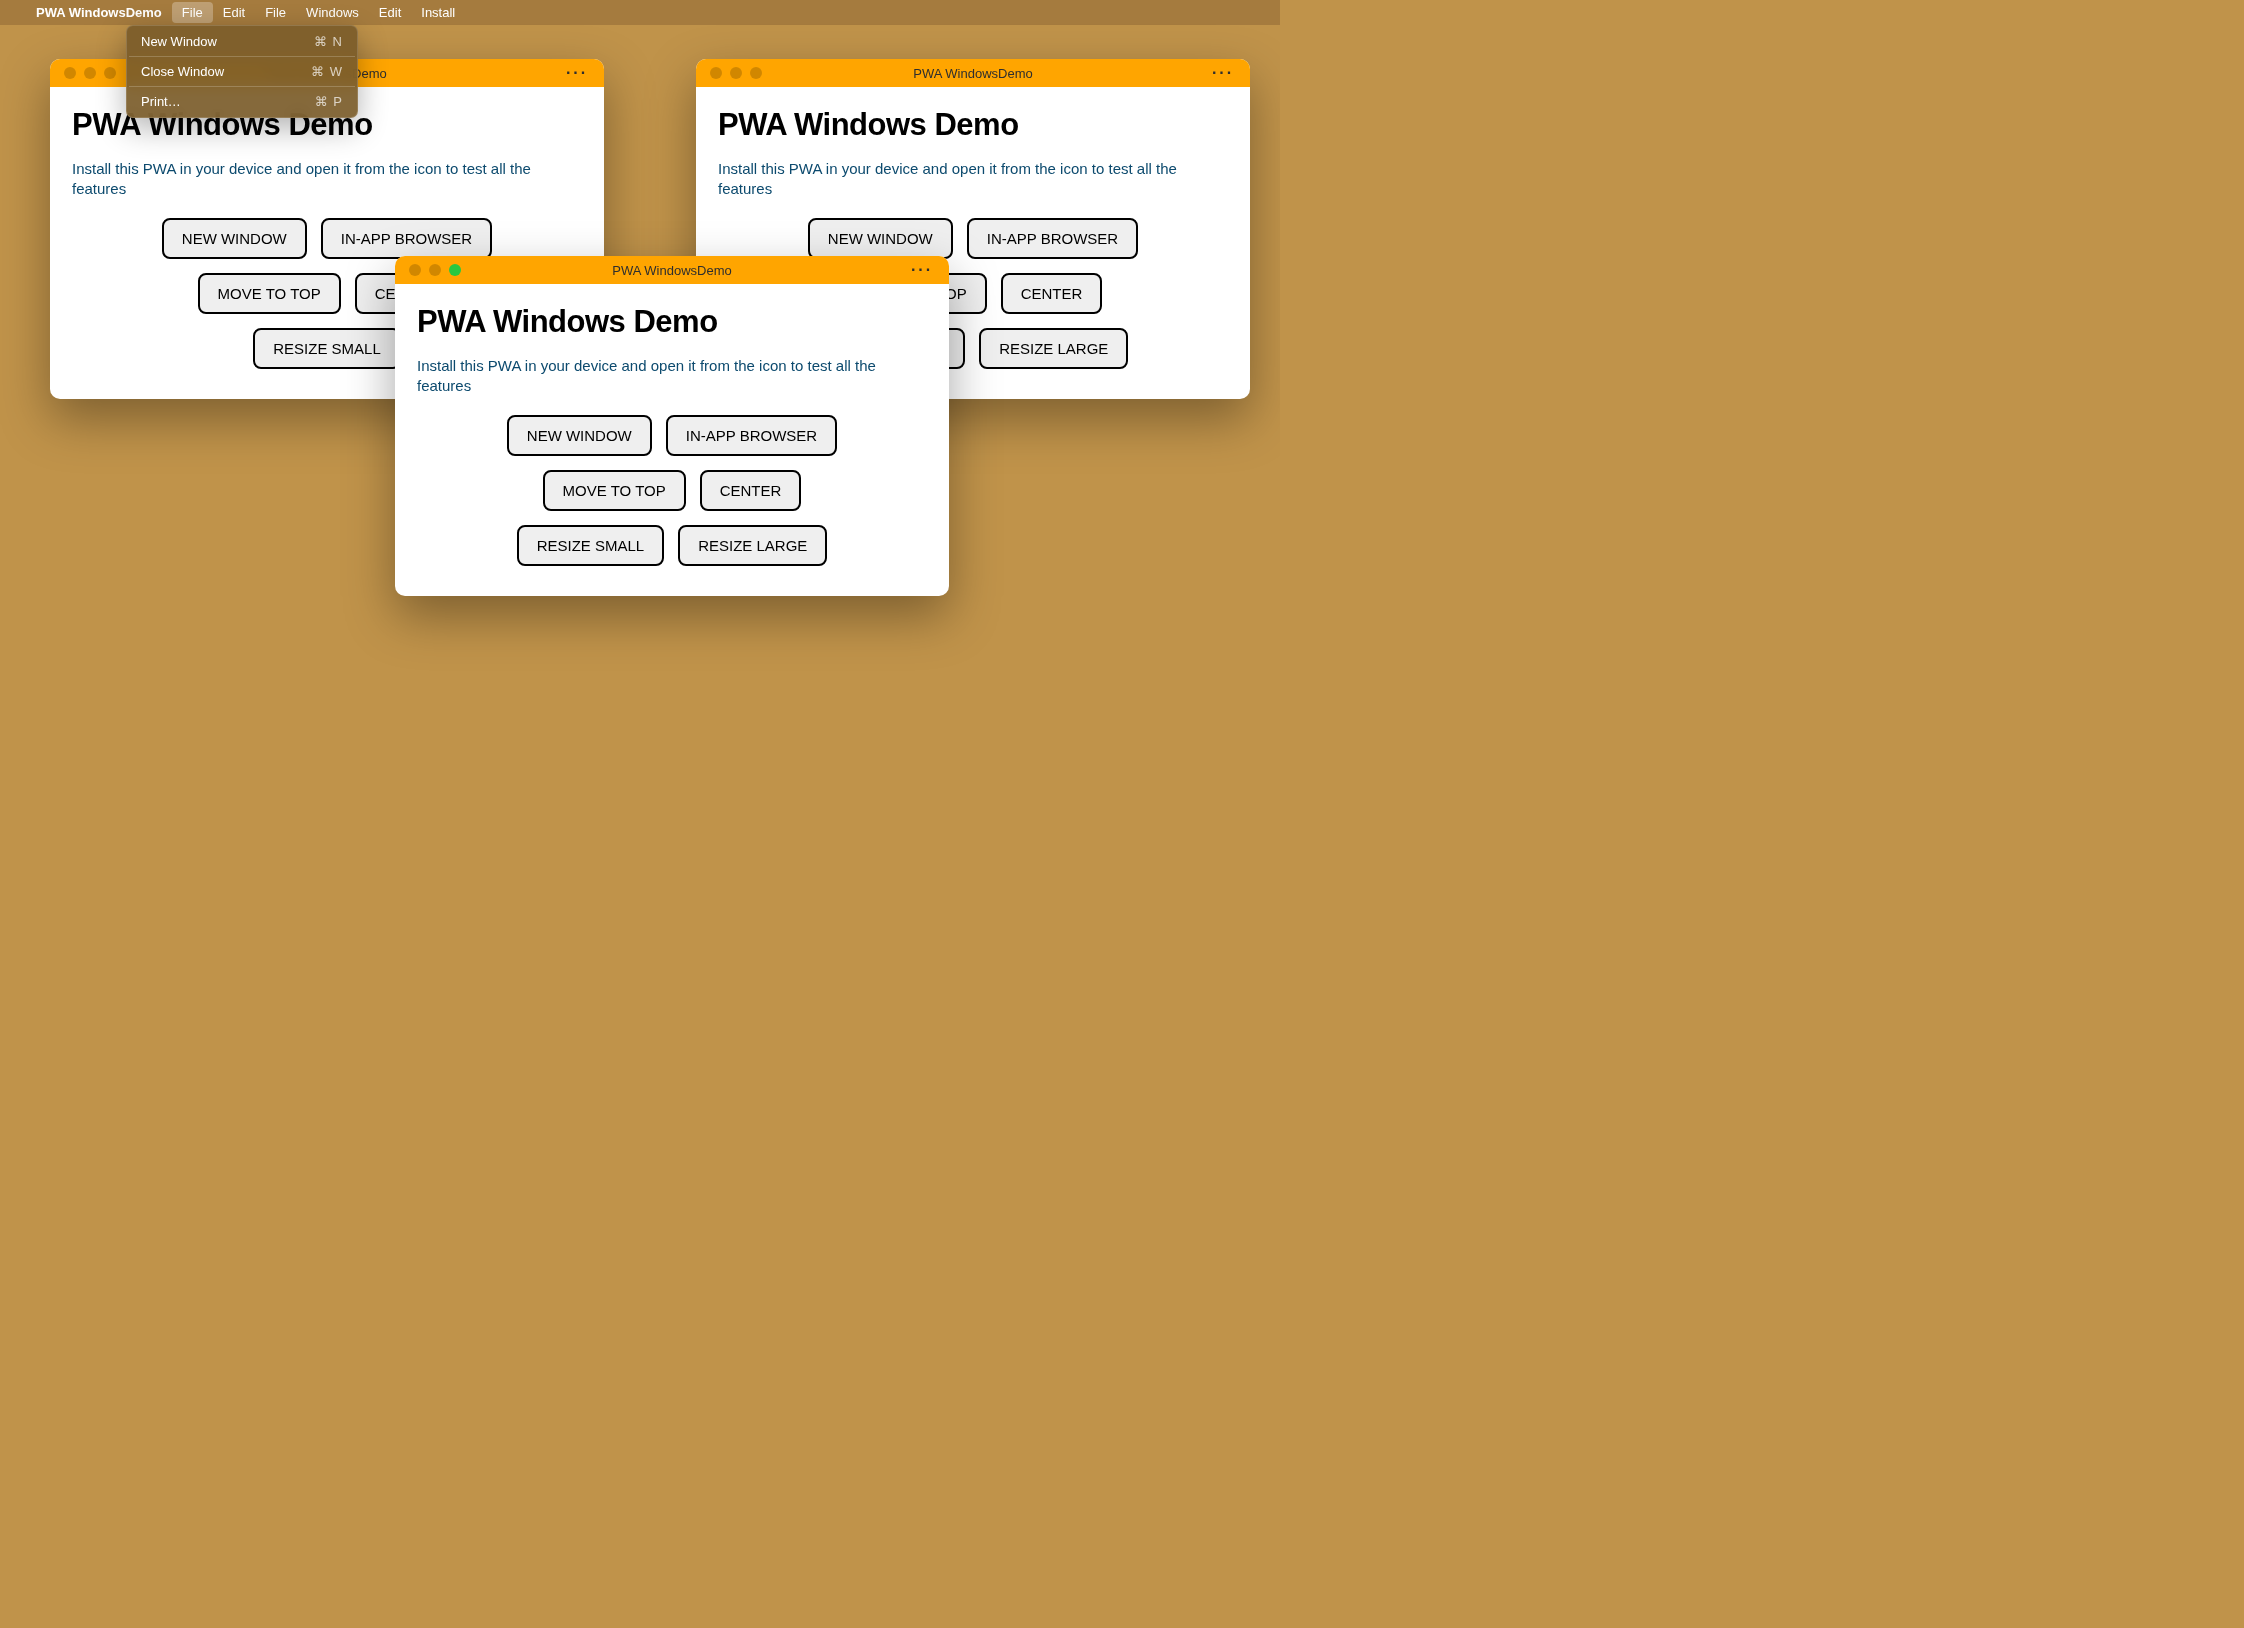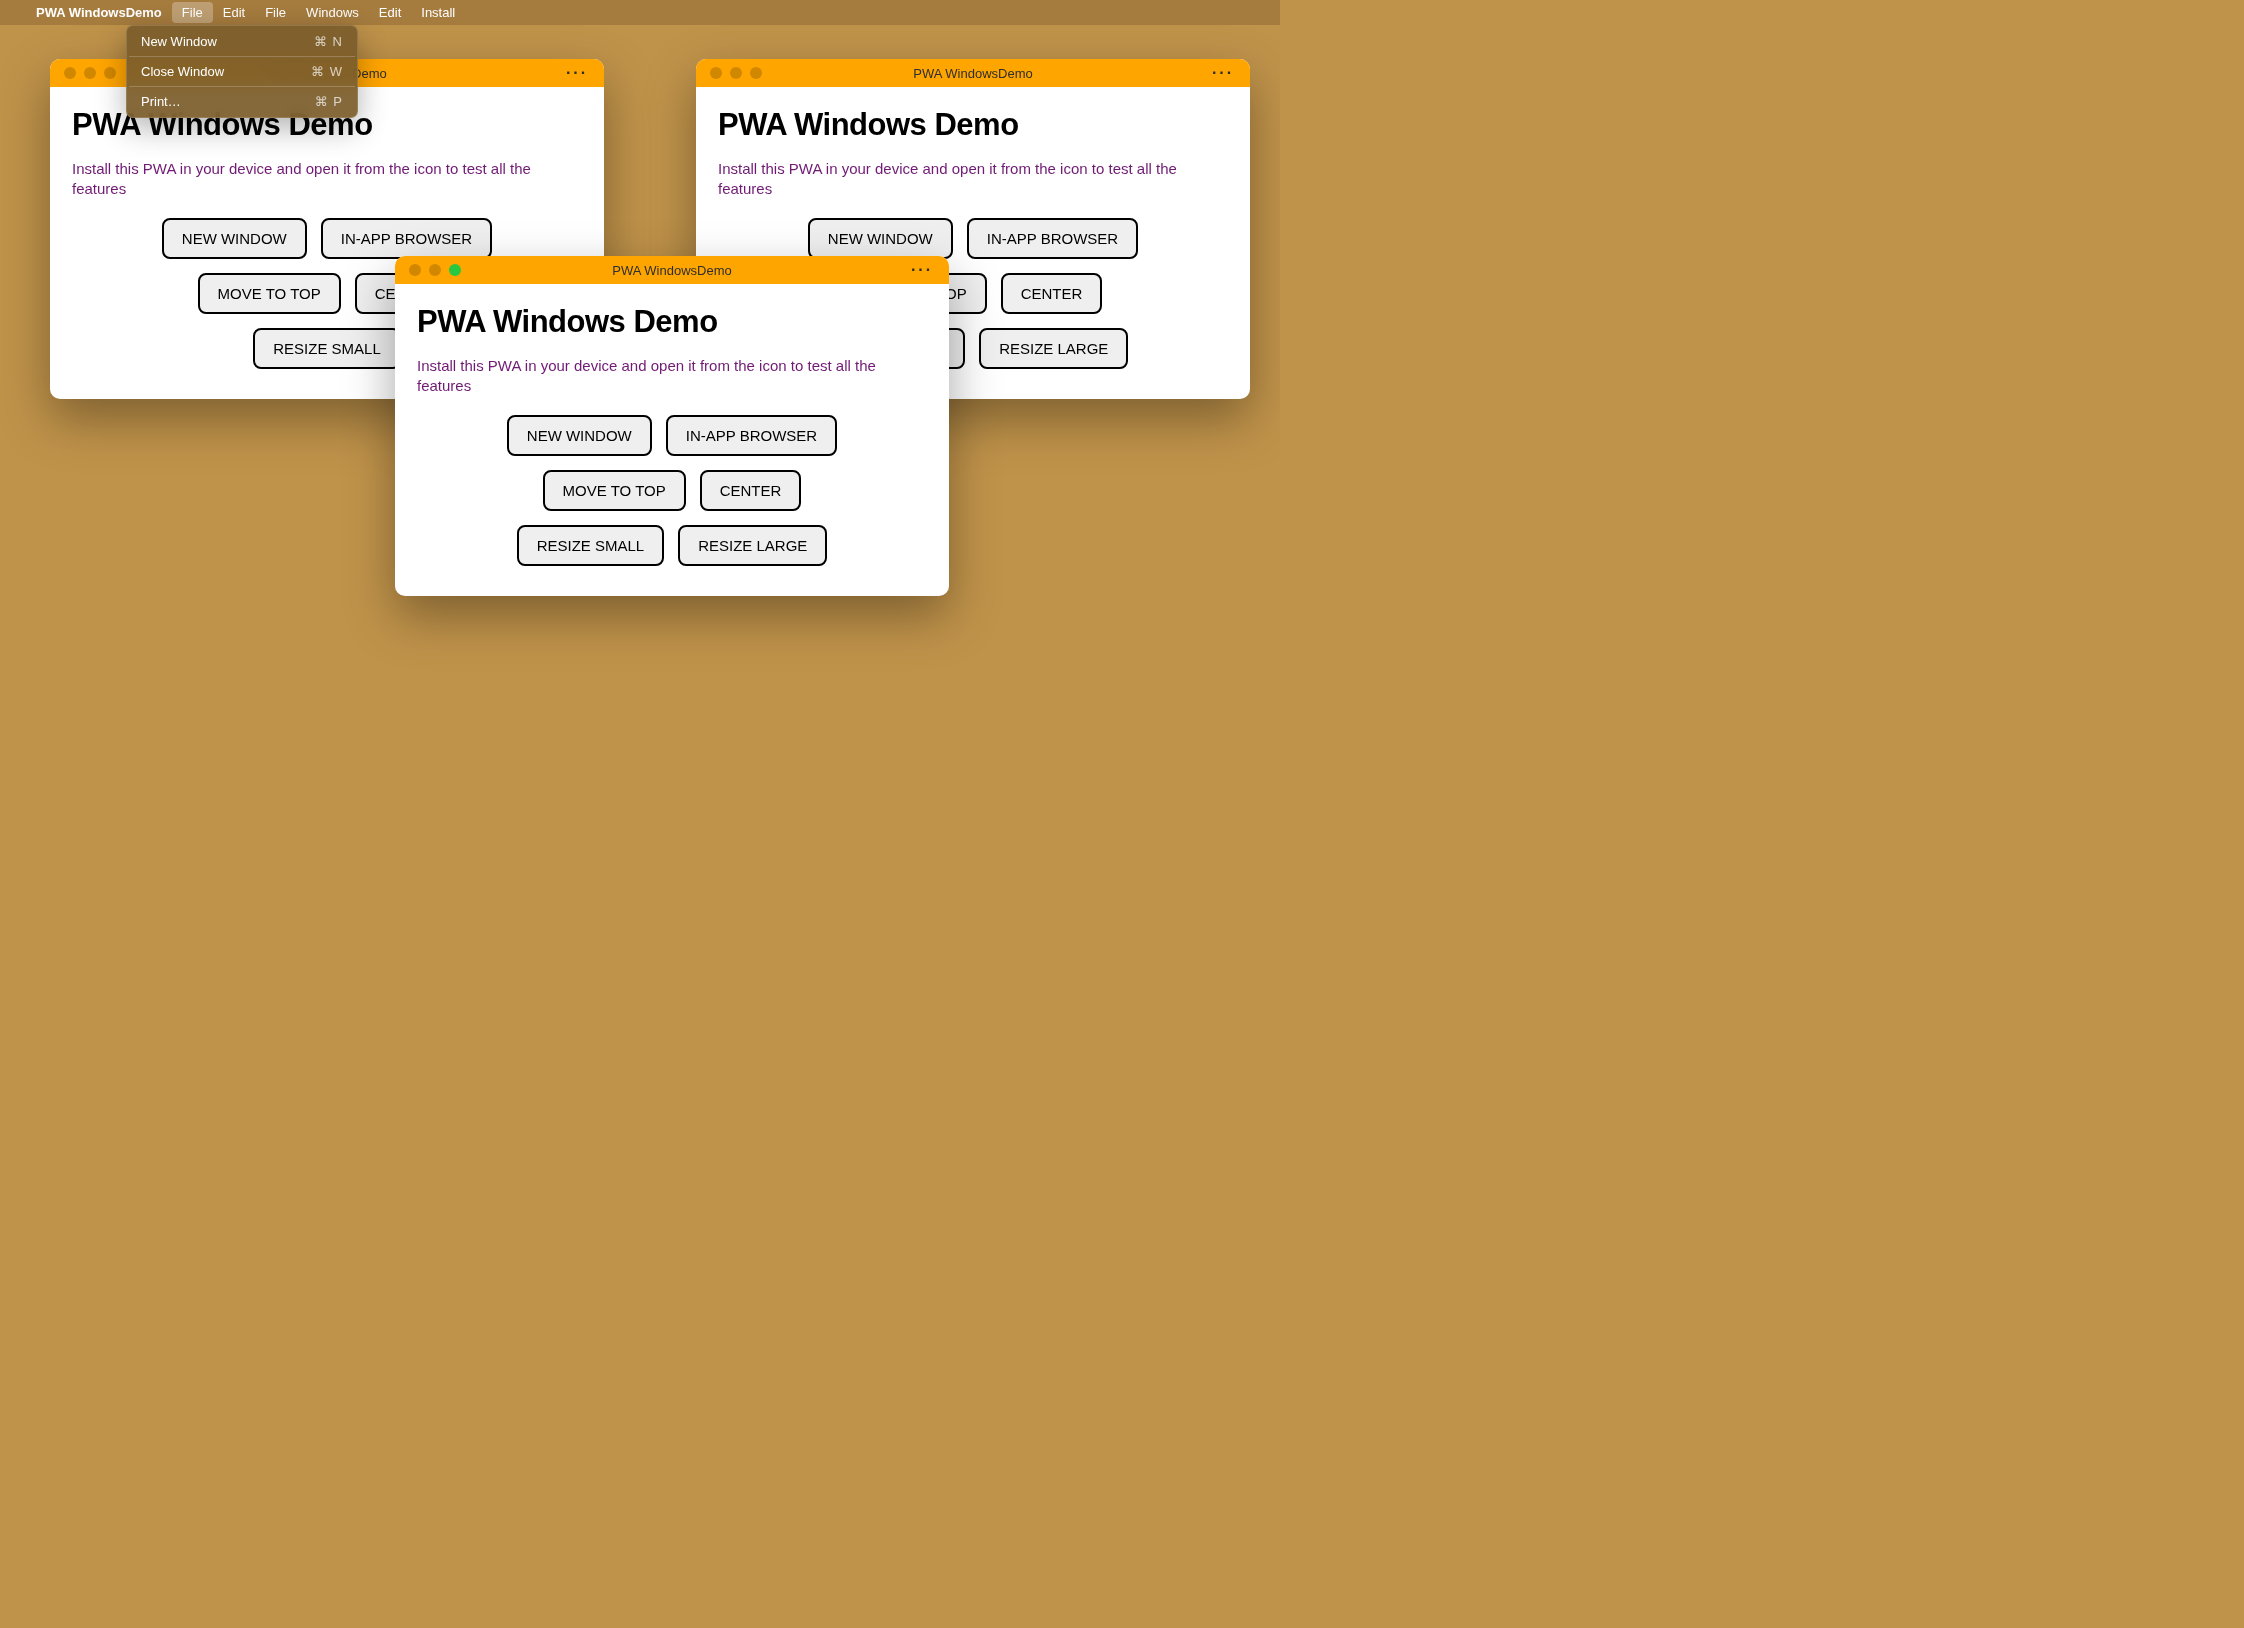--- a/index.html
+++ b/index.html
@@ -140,21 +140,21 @@
       font-size: 31px;
       font-weight: 800;
       text-align: left;
       margin-top: 8px;
       margin-bottom: 16px;
       letter-spacing: -0.5px;
     }
     
     .window-subtext {
       font-size: 15px;
-      color: #701a75;
+      color: #0c4a6e;
       margin-bottom: 18px;
       line-height: 1.35;
     }
     
     .button-rows {
       display: flex;
       flex-direction: column;
       gap: 14px;
       align-items: center;
     }

